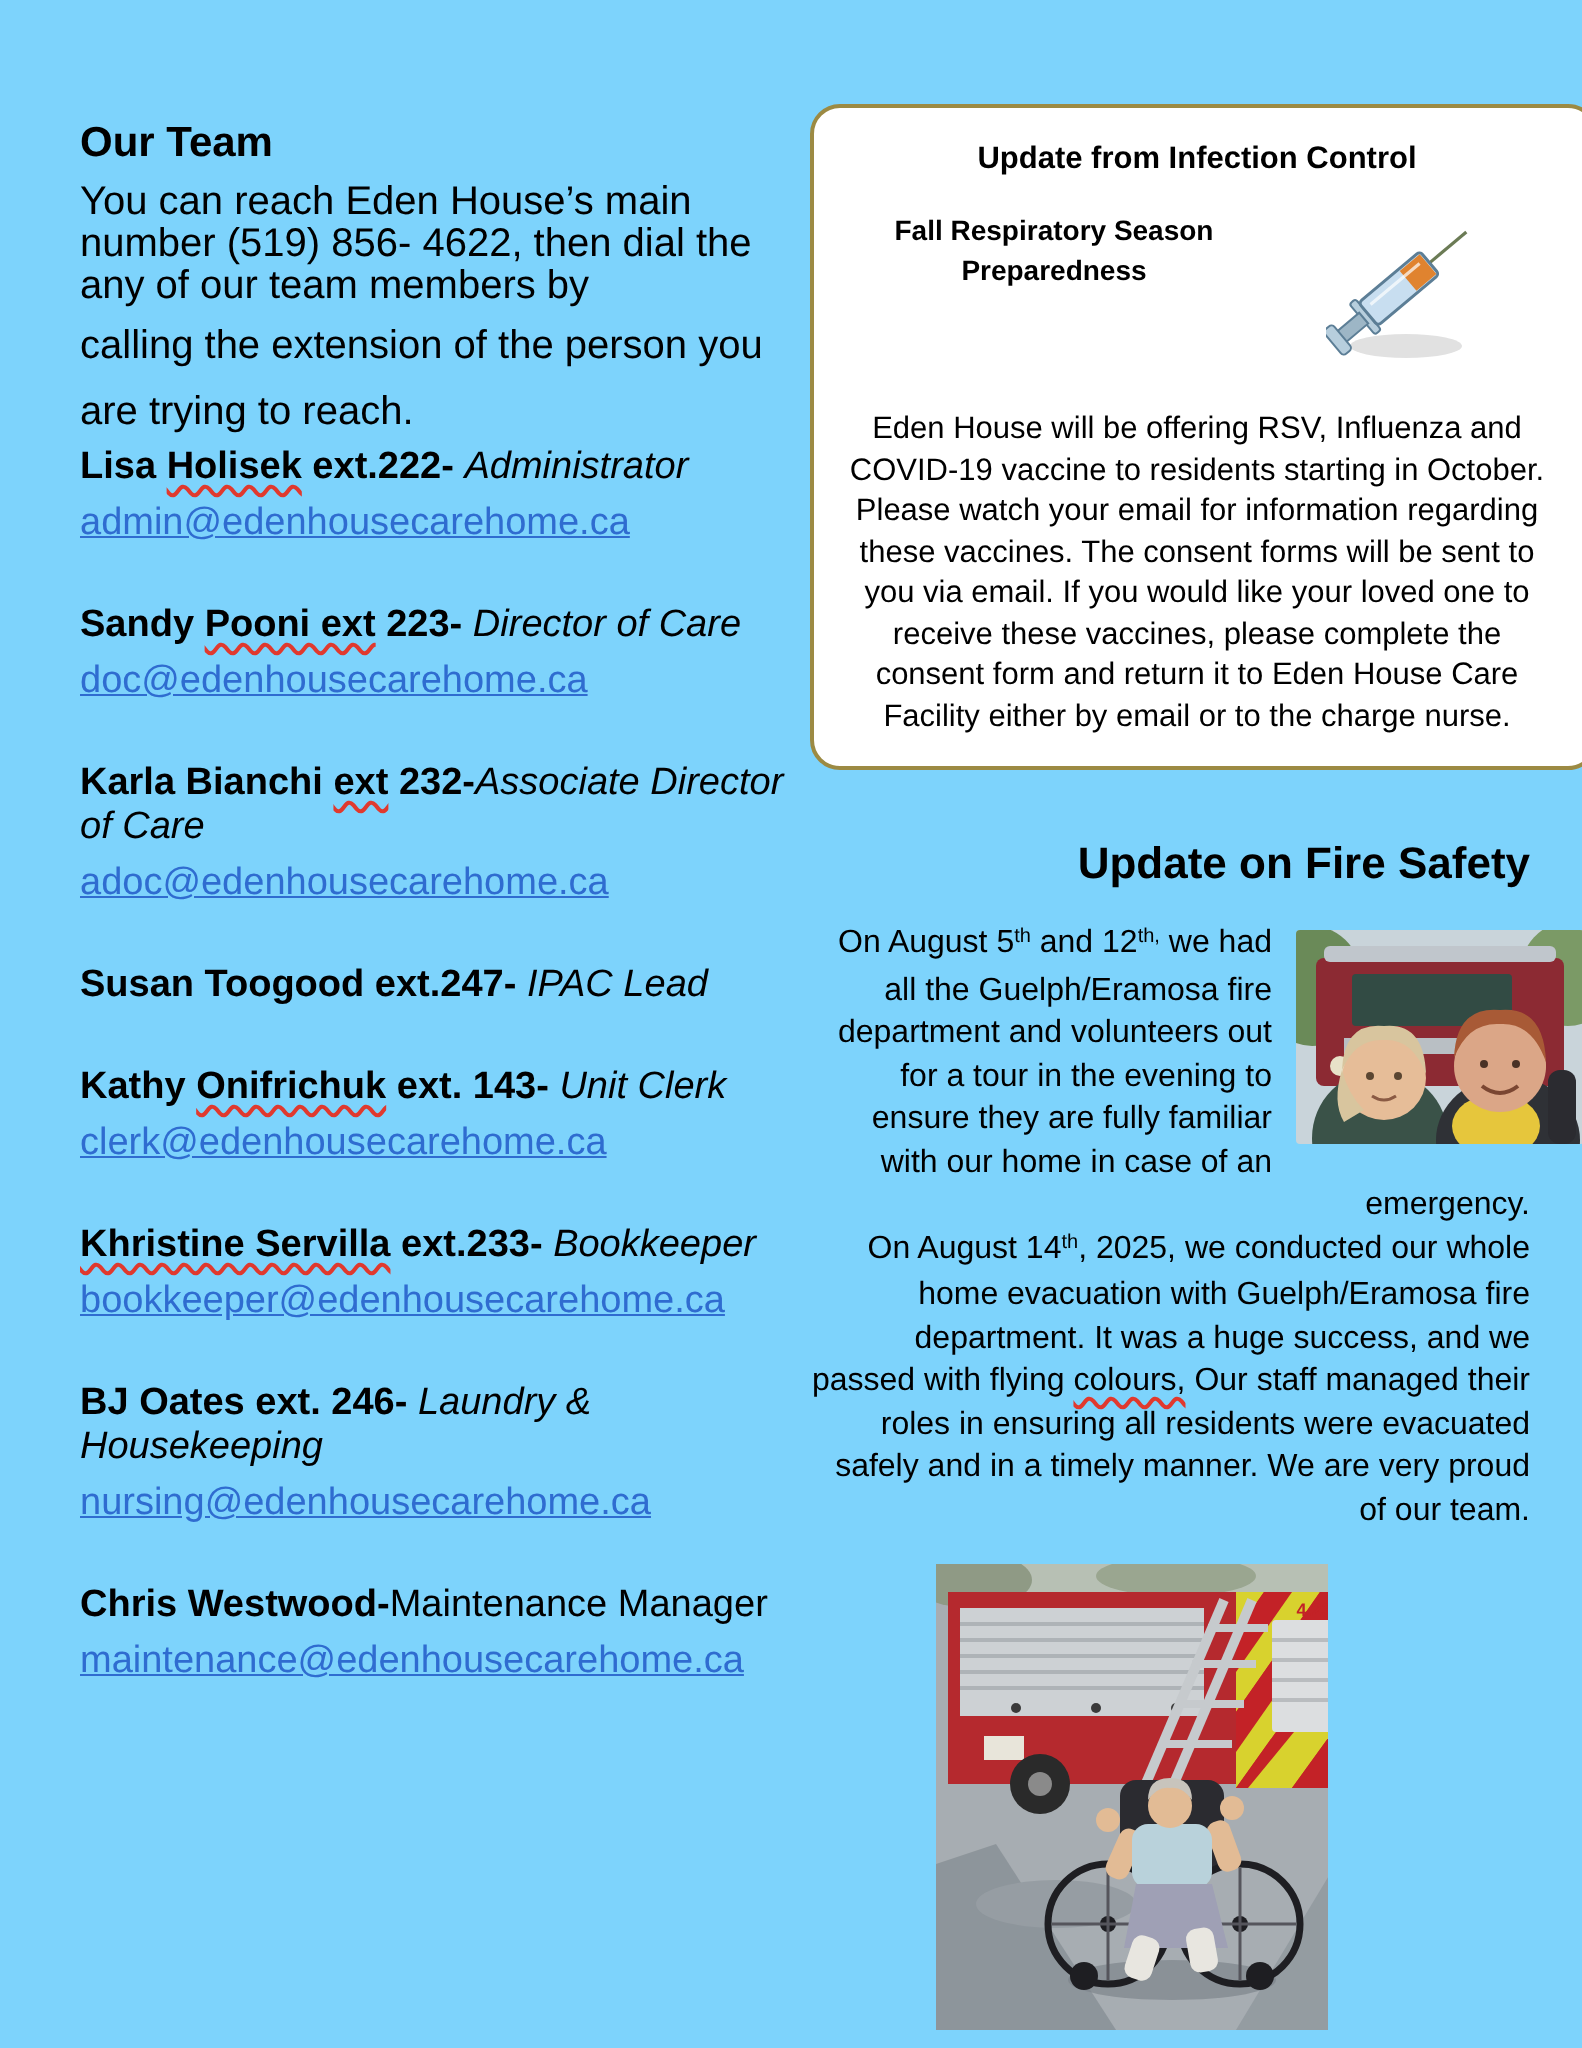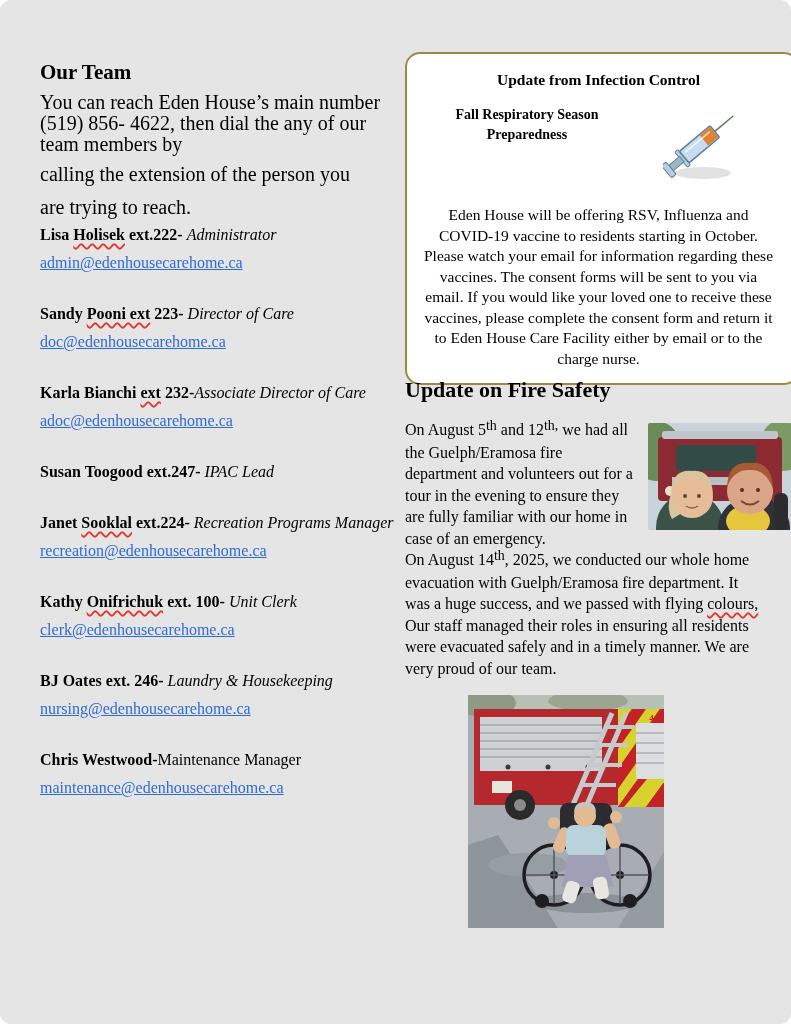--- a/index.html
+++ b/index.html
@@ -1,47 +1,47 @@
 <!DOCTYPE html>
 <html><head>
 <meta charset="utf-8">
 <style>
   html,body{margin:0;padding:0;background:#ffffff;}
   .page{
-    position:relative;width:791px;height:1024px;background:#e5e5e5;
-    font-family:Liberation Serif, serif;color:#000;overflow:hidden;border-radius:11px;
+    position:relative;width:791px;height:1024px;background:#7dd3fc;
+    font-family:Liberation Sans, sans-serif;color:#000;overflow:hidden;
   }
   
   .left-col{position:absolute;left:40px;top:60px;width:357px;}
   .team-heading{font-size:21px;font-weight:700;margin:0 0 7px 0;}
   .intro-p{font-size:20px;line-height:21px;margin:0 0 9px 0;}
   .intro-p2{margin:0 0 12px 0;}
   .intro-p3{margin:0 0 6px 0;}
-  .entry{margin:0 0 29px 0;font-size:16px;line-height:22px;}
+  .entry{margin:0 0 29px 0;font-size:19px;line-height:22px;}
   .entry .name{font-weight:700;}
   .entry .title{font-style:italic;}
   .entry .title-roman{font-style:normal;font-weight:400;}
   .squig{text-decoration:underline wavy #e0392e 1.5px;text-decoration-skip-ink:none;text-underline-offset:3px;}
   .email{display:inline-block;margin-top:6px;color:#2f6cd0;text-decoration:underline;cursor:pointer;}
   
   .info-box{
     position:absolute;left:405px;top:52px;width:394px;height:333px;
     box-sizing:border-box;border:2.5px solid #9c8a43;border-radius:15px;
     padding:17px 23px 0 16px;background:#fff;text-align:center;
   }
   .box-title{font-size:15.5px;font-weight:700;margin:0 0 16px 0;}
   .box-sub-row{display:flex;align-items:flex-start;}
   .box-subtitle{font-size:14px;font-weight:700;line-height:20px;width:208px;margin:0;}
   .syringe-wrap{margin-left:32px;margin-top:2px;}
   .box-body{font-size:15.5px;line-height:20.5px;margin:22px 0 0 0;}
   
-  .fire-section{position:absolute;left:405px;top:377px;width:360px;}
+  .fire-section{position:absolute;left:405px;top:419px;width:360px;text-align:right;}
   .fire-heading{font-size:22px;font-weight:700;margin:0 0 16px 0;}
   .fire-p{font-size:16px;line-height:21.5px;margin:0;}
-  .sup{font-size:14px;vertical-align:baseline;position:relative;top:-5px;}
+  .sup{font-size:10px;vertical-align:baseline;position:relative;top:-5px;}
   .selfie{float:right;width:144px;height:107px;margin:4px -27px 8px 12px;border-radius:2px;overflow:hidden;}
   .photo2{margin:16px 0 0 63px;width:196px;height:233px;overflow:hidden;}
   svg{display:block;}
 </style>
 </head>
 <body>
 
 <div class="page">
 
   <div class="left-col">
@@ -62,30 +62,30 @@
 
     <div class="entry">
       <span class="name"><span>Karla Bianchi </span><span class="squig">ext</span><span> 232-</span></span><span class="title">Associate Director of Care</span><br>
       <a class="email">adoc@edenhousecarehome.ca</a>
     </div>
 
     <div class="entry">
       <span class="name"><span>Susan Toogood ext.247- </span><span class="squig"></span><span></span></span><span class="title">IPAC Lead</span><br>
     </div>
 
-    <div class="entry">
-      <span class="name"><span>Janet </span><span class="squig">Sooklal</span><span> ext.224- </span></span><span class="title">Recreation Programs Manager</span><br>
-      <a class="email">recreation@edenhousecarehome.ca</a>
-    </div>
-
-    <div class="entry">
-      <span class="name"><span>Kathy </span><span class="squig">Onifrichuk</span><span> ext. 100- </span></span><span class="title">Unit Clerk</span><br>
+
+    <div class="entry">
+      <span class="name"><span>Kathy </span><span class="squig">Onifrichuk</span><span> ext. 143- </span></span><span class="title">Unit Clerk</span><br>
       <a class="email">clerk@edenhousecarehome.ca</a>
     </div>
 
+    <div class="entry">
+      <span class="name"><span></span><span class="squig">Khristine Servilla</span><span> ext.233- </span></span><span class="title">Bookkeeper</span><br>
+      <a class="email">bookkeeper@edenhousecarehome.ca</a>
+    </div>
 
     <div class="entry">
       <span class="name"><span>BJ Oates ext. 246- </span><span class="squig"></span><span></span></span><span class="title">Laundry &amp; Housekeeping</span><br>
       <a class="email">nursing@edenhousecarehome.ca</a>
     </div>
 
     <div class="entry">
       <span class="name"><span>Chris Westwood-</span><span class="squig"></span><span></span></span><span class="title-roman">Maintenance Manager</span><br>
       <a class="email">maintenance@edenhousecarehome.ca</a>
     </div>

